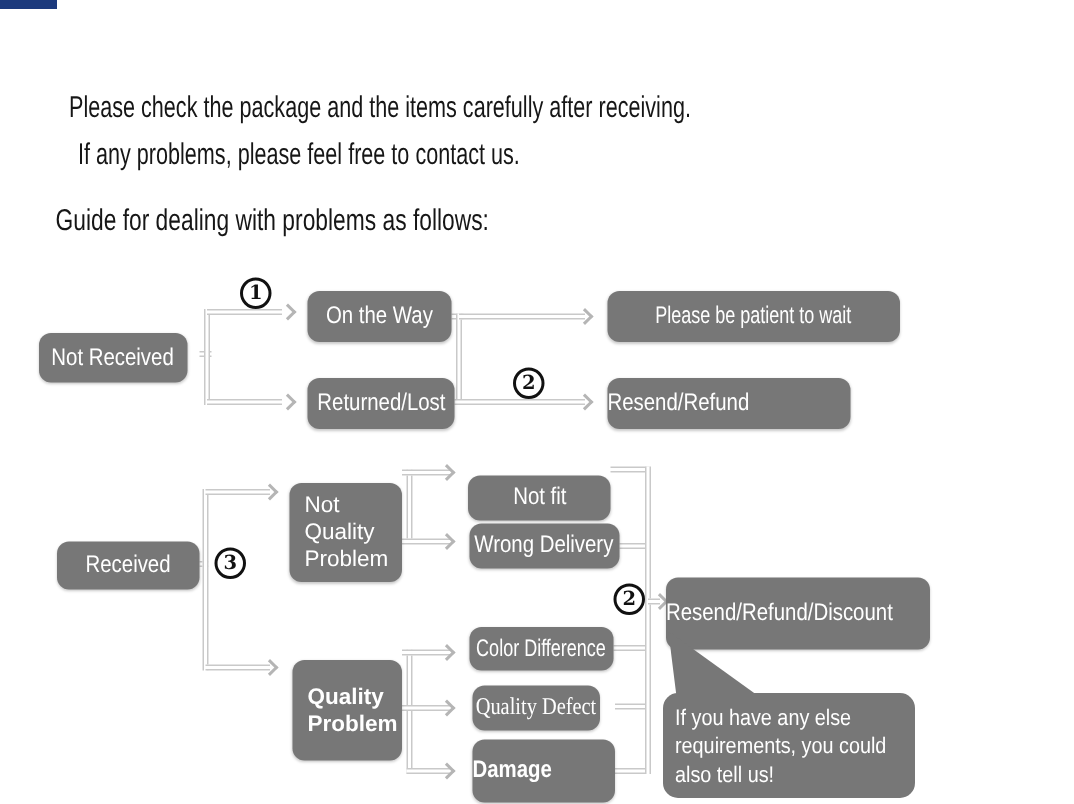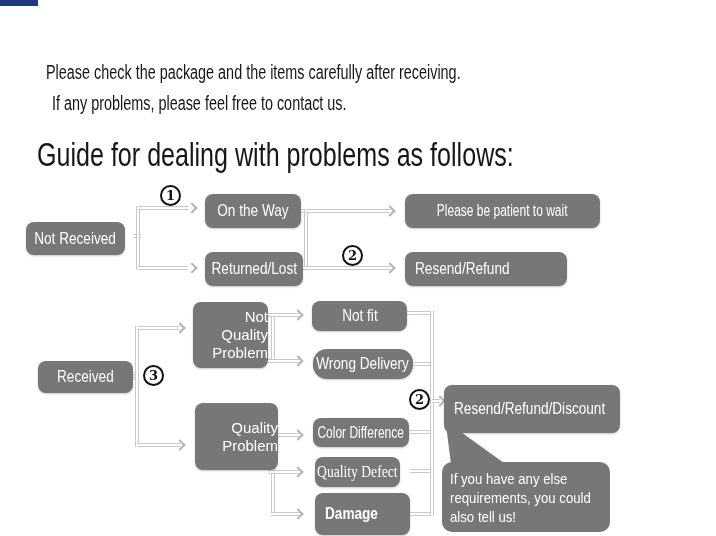--- a/index.html
+++ b/index.html
@@ -4,39 +4,39 @@
 <style>
   html,body{margin:0;padding:0;background:#fff;}
   .canvas{position:relative;width:716px;height:536px;background:#ffffff;overflow:hidden;
           font-family:"Liberation Sans",sans-serif;}
   .corner-strip{position:absolute;left:0;top:0;width:38px;height:6px;background:var(--title-color,#1c3a7d);}
   .title{position:absolute;left:37px;top:2px;font-family:"Liberation Serif",serif;font-weight:bold;
          font-size:39px;color:var(--title-color,#1c3a7d);letter-spacing:-1px;white-space:nowrap;}
   .title .sq{display:inline-block;transform:scaleX(0.95);transform-origin:left center;}
   .intro{position:absolute;font-size:20px;color:var(--body-text,#161616);white-space:nowrap;}
   .intro .sq{display:inline-block;transform:scaleX(0.72);transform-origin:left center;}
-  .guide{position:absolute;left:37px;top:136px;font-size:33px;color:var(--body-text,#141414);white-space:nowrap;}
+  .guide{position:absolute;left:37px;top:136px;font-size:20px;color:var(--body-text,#141414);white-space:nowrap;}
   .guide .sq{display:inline-block;transform:scaleX(0.76);transform-origin:left center;}
 
   
   .hl{position:absolute;height:4px;box-sizing:border-box;background:#ffffff;
       border-top:1px solid var(--connector,#c9c9c9);border-bottom:1px solid var(--connector,#c9c9c9);z-index:1;}
   .vl{position:absolute;width:4px;box-sizing:border-box;background:#ffffff;
       border-left:1px solid var(--connector,#c9c9c9);border-right:1px solid var(--connector,#c9c9c9);z-index:1;}
   .ar{position:absolute;width:8px;height:8px;box-sizing:border-box;
       border-top:2px solid #b5b5b5;border-right:2px solid #b5b5b5;transform:rotate(45deg);z-index:1;}
 
   .node{position:absolute;background:var(--box-bg,#777);color:var(--box-text,#fff);border-radius:8px;
         display:flex;align-items:center;justify-content:center;font-size:16px;z-index:2;
-        box-shadow:0 1px 2px rgba(0,0,0,0.22);text-align:right;}
+        box-shadow:0 1px 2px rgba(0,0,0,0.22);}
   .node .lbl{display:inline-block;white-space:nowrap;transform:scaleX(0.85);transform-origin:center;}
-  .node.left{justify-content:flex-start;padding-left:10px;box-sizing:border-box;}
+  .node.left{justify-content:flex-start;box-sizing:border-box;}
   .node.left .lbl{transform-origin:left center;}
   .node .lbl.tight{transform:scaleX(0.75);}
-  .node.multi{justify-content:flex-start;padding-left:10px;box-sizing:border-box;font-size:15px;}
+  .node.multi{justify-content:flex-start;padding-left:10px;box-sizing:border-box;font-size:15px;margin-top:20px;}
   .node.multi .lbl{white-space:normal;transform:none;line-height:18px;}
 
   .badge{position:absolute;width:21px;height:21px;box-sizing:border-box;border:2px solid #111;
          border-radius:50%;background:#fff;display:flex;align-items:center;justify-content:center;
          font-family:"DejaVu Serif",serif;font-size:13px;font-weight:bold;color:#111;z-index:3;}
 
   .bubble{position:absolute;left:442px;top:462px;width:168px;height:70px;background:var(--box-bg,#777);
           border-radius:10px;color:var(--box-text,#fff);padding:7px 0 0 8px;box-sizing:border-box;
           font-size:15px;line-height:19px;z-index:2;}
   .bubble .bline{display:block;white-space:nowrap;transform:scaleX(0.88);transform-origin:left center;}
@@ -125,27 +125,27 @@
   <div class="node left" style="left:405px;top:252px;width:162px;height:34px;">
       <span class="lbl">Resend/Refund</span>
     </div>
 
   <div class="node" style="left:38px;top:361px;width:95px;height:32px;">
       <span class="lbl">Received</span>
     </div>
   <div class="node multi" style="left:193px;top:302px;width:75px;height:66px;">
       <span class="lbl">Not Quality Problem</span>
     </div>
-  <div class="node multi" style="left:195px;top:403px;width:83px;height:67px;">
+  <div class="node multi" style="left:195px;top:420px;width:73px;height:67px;font-weight:bold;">
       <span class="lbl">Quality Problem</span>
     </div>
-  <div class="node" style="left:312px;top:301px;width:95px;height:30px;">
+  <div class="node" style="left:312px;top:317px;width:95px;height:30px;">
       <span class="lbl">Not fit</span>
     </div>
-  <div class="node" style="left:313px;top:349px;width:100px;height:30px;border-radius:14px;">
+  <div class="node" style="left:313px;top:349px;width:100px;height:30px;">
       <span class="lbl">Wrong Delivery</span>
     </div>
   <div class="node" style="left:313px;top:418px;width:96px;height:29px;">
       <span class="lbl tight">Color Difference</span>
     </div>
   <div class="node" style="left:315px;top:457px;width:85px;height:30px;font-family:Liberation Serif, serif;">
       <span class="lbl">Quality Defect</span>
     </div>
   <div class="node left" style="left:315px;top:493px;width:95px;height:42px;font-weight:bold;">
       <span class="lbl">Damage</span>

